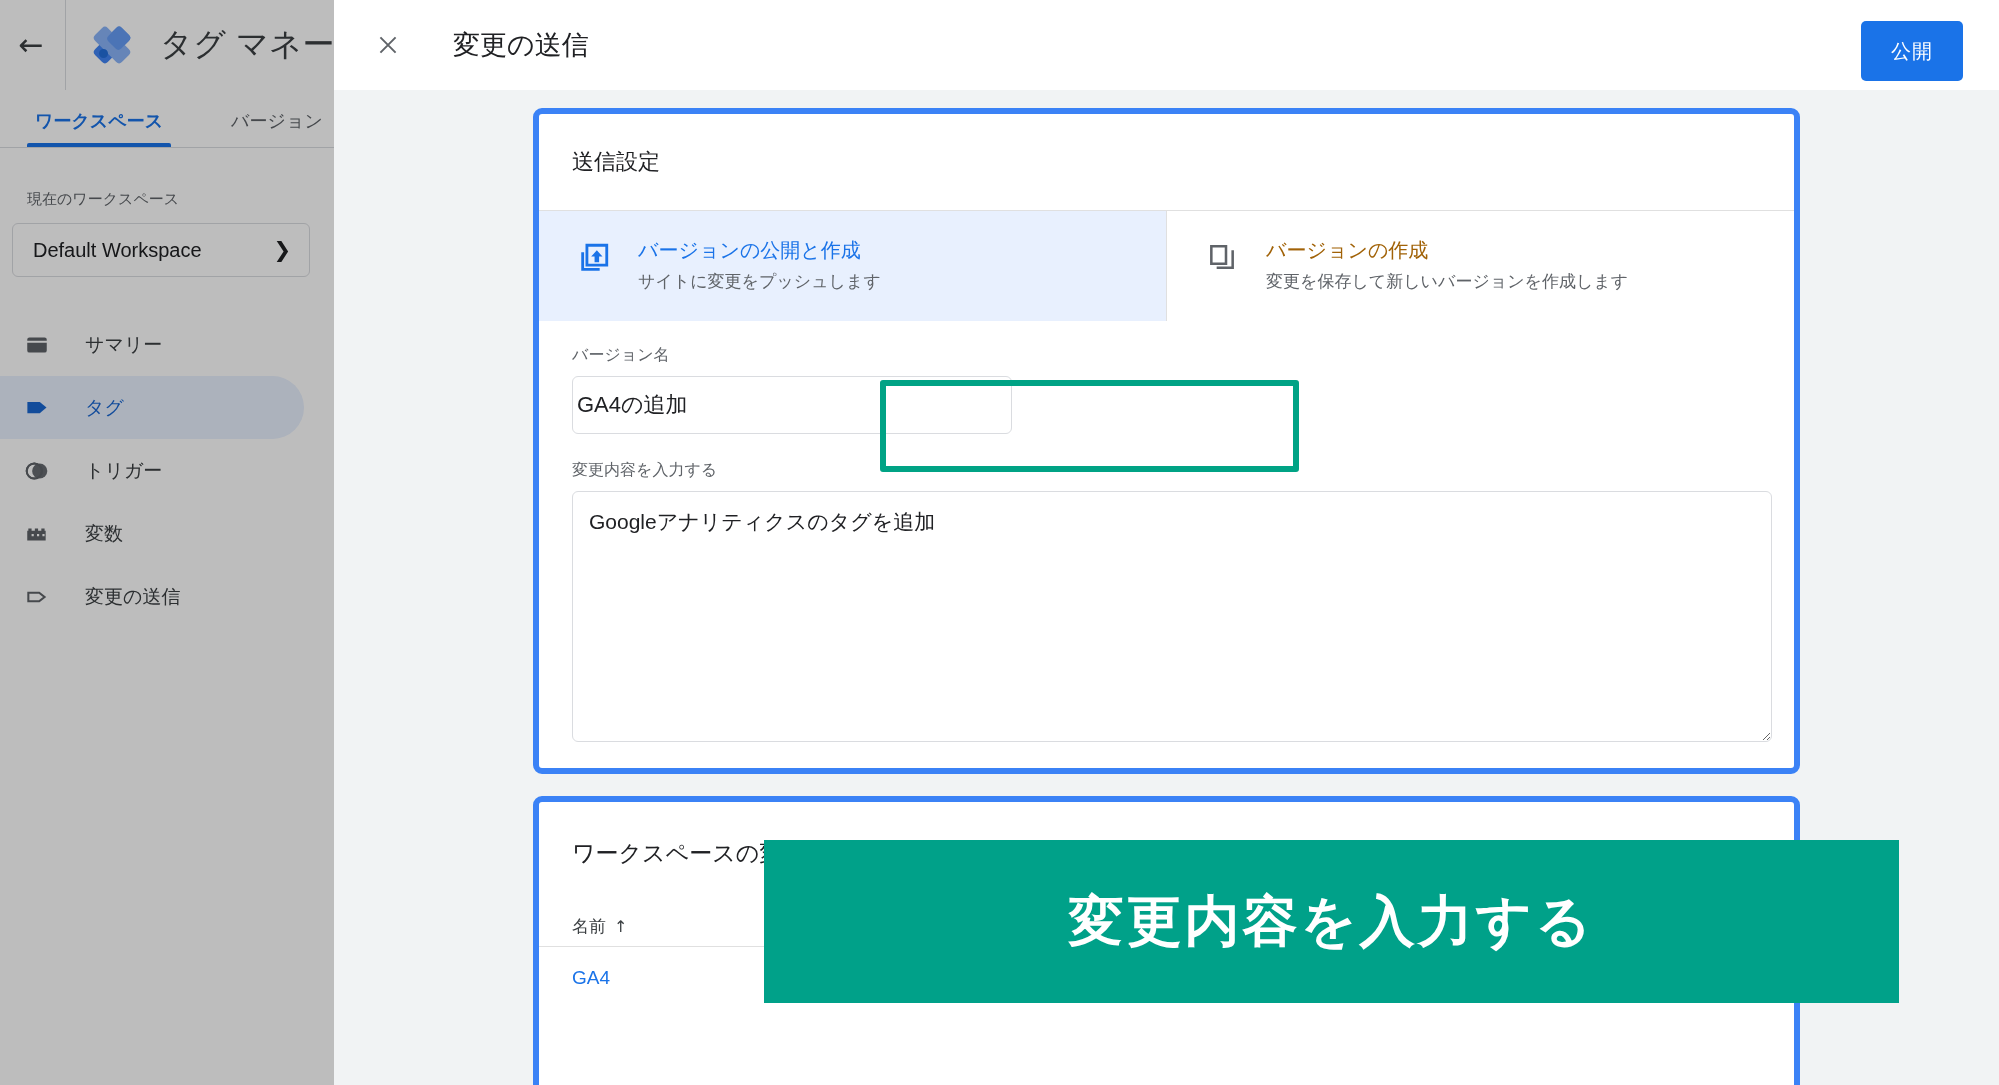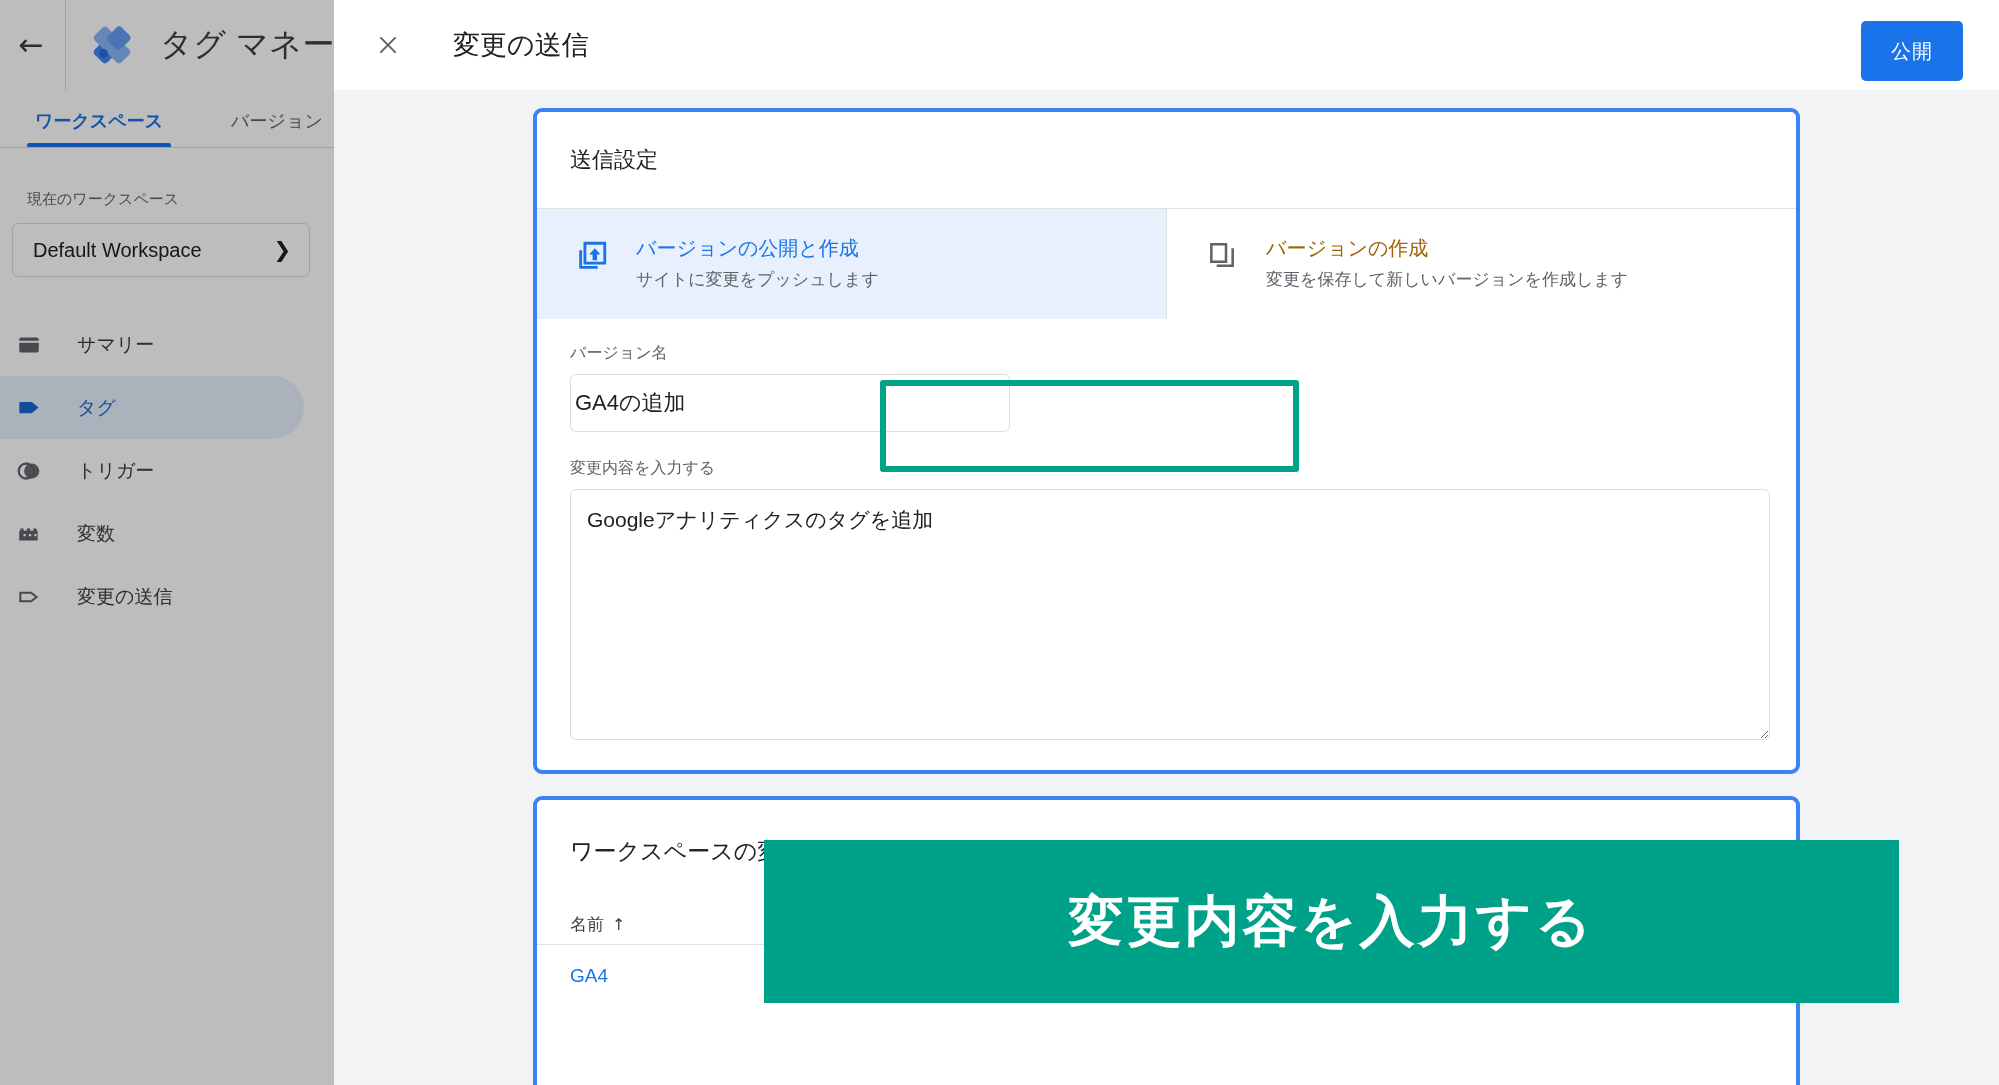--- a/index.html
+++ b/index.html
@@ -129,21 +129,21 @@
     color: #202124;
     font-weight: 700;
     font-family: "DejaVu Sans", sans-serif;
   }
 
   .nav-list { margin-top: 36px; }
   .nav-item {
     height: 63px;
     display: flex;
     align-items: center;
-    padding-left: 16px;
+    padding-left: 24px;
     border-radius: 0 32px 32px 0;
     width: 304px;
   }
   .nav-item.active { background: #e8f0fe; }
   .nav-icon {
     width: 34px; min-width: 34px;
     height: 30px;
     display: flex;
     align-items: center;
     justify-content: flex-start;
@@ -224,21 +224,21 @@
     bottom: 0;
     background: #f1f3f4;
     overflow: hidden;
   }
 
   .card {
     position: absolute;
     left: 199px;
     width: 1267px;
     background: #ffffff;
-    border: 4px solid #3b82f6;
+    border: 6px solid #3b82f6;
     border-radius: 9px;
   }
 
   
   #card-submit { top: 18px; height: 666px; }
   .card-title {
     font-size: 22px;
     color: #202124;
     padding: 33px 0 0 33px;
   }

